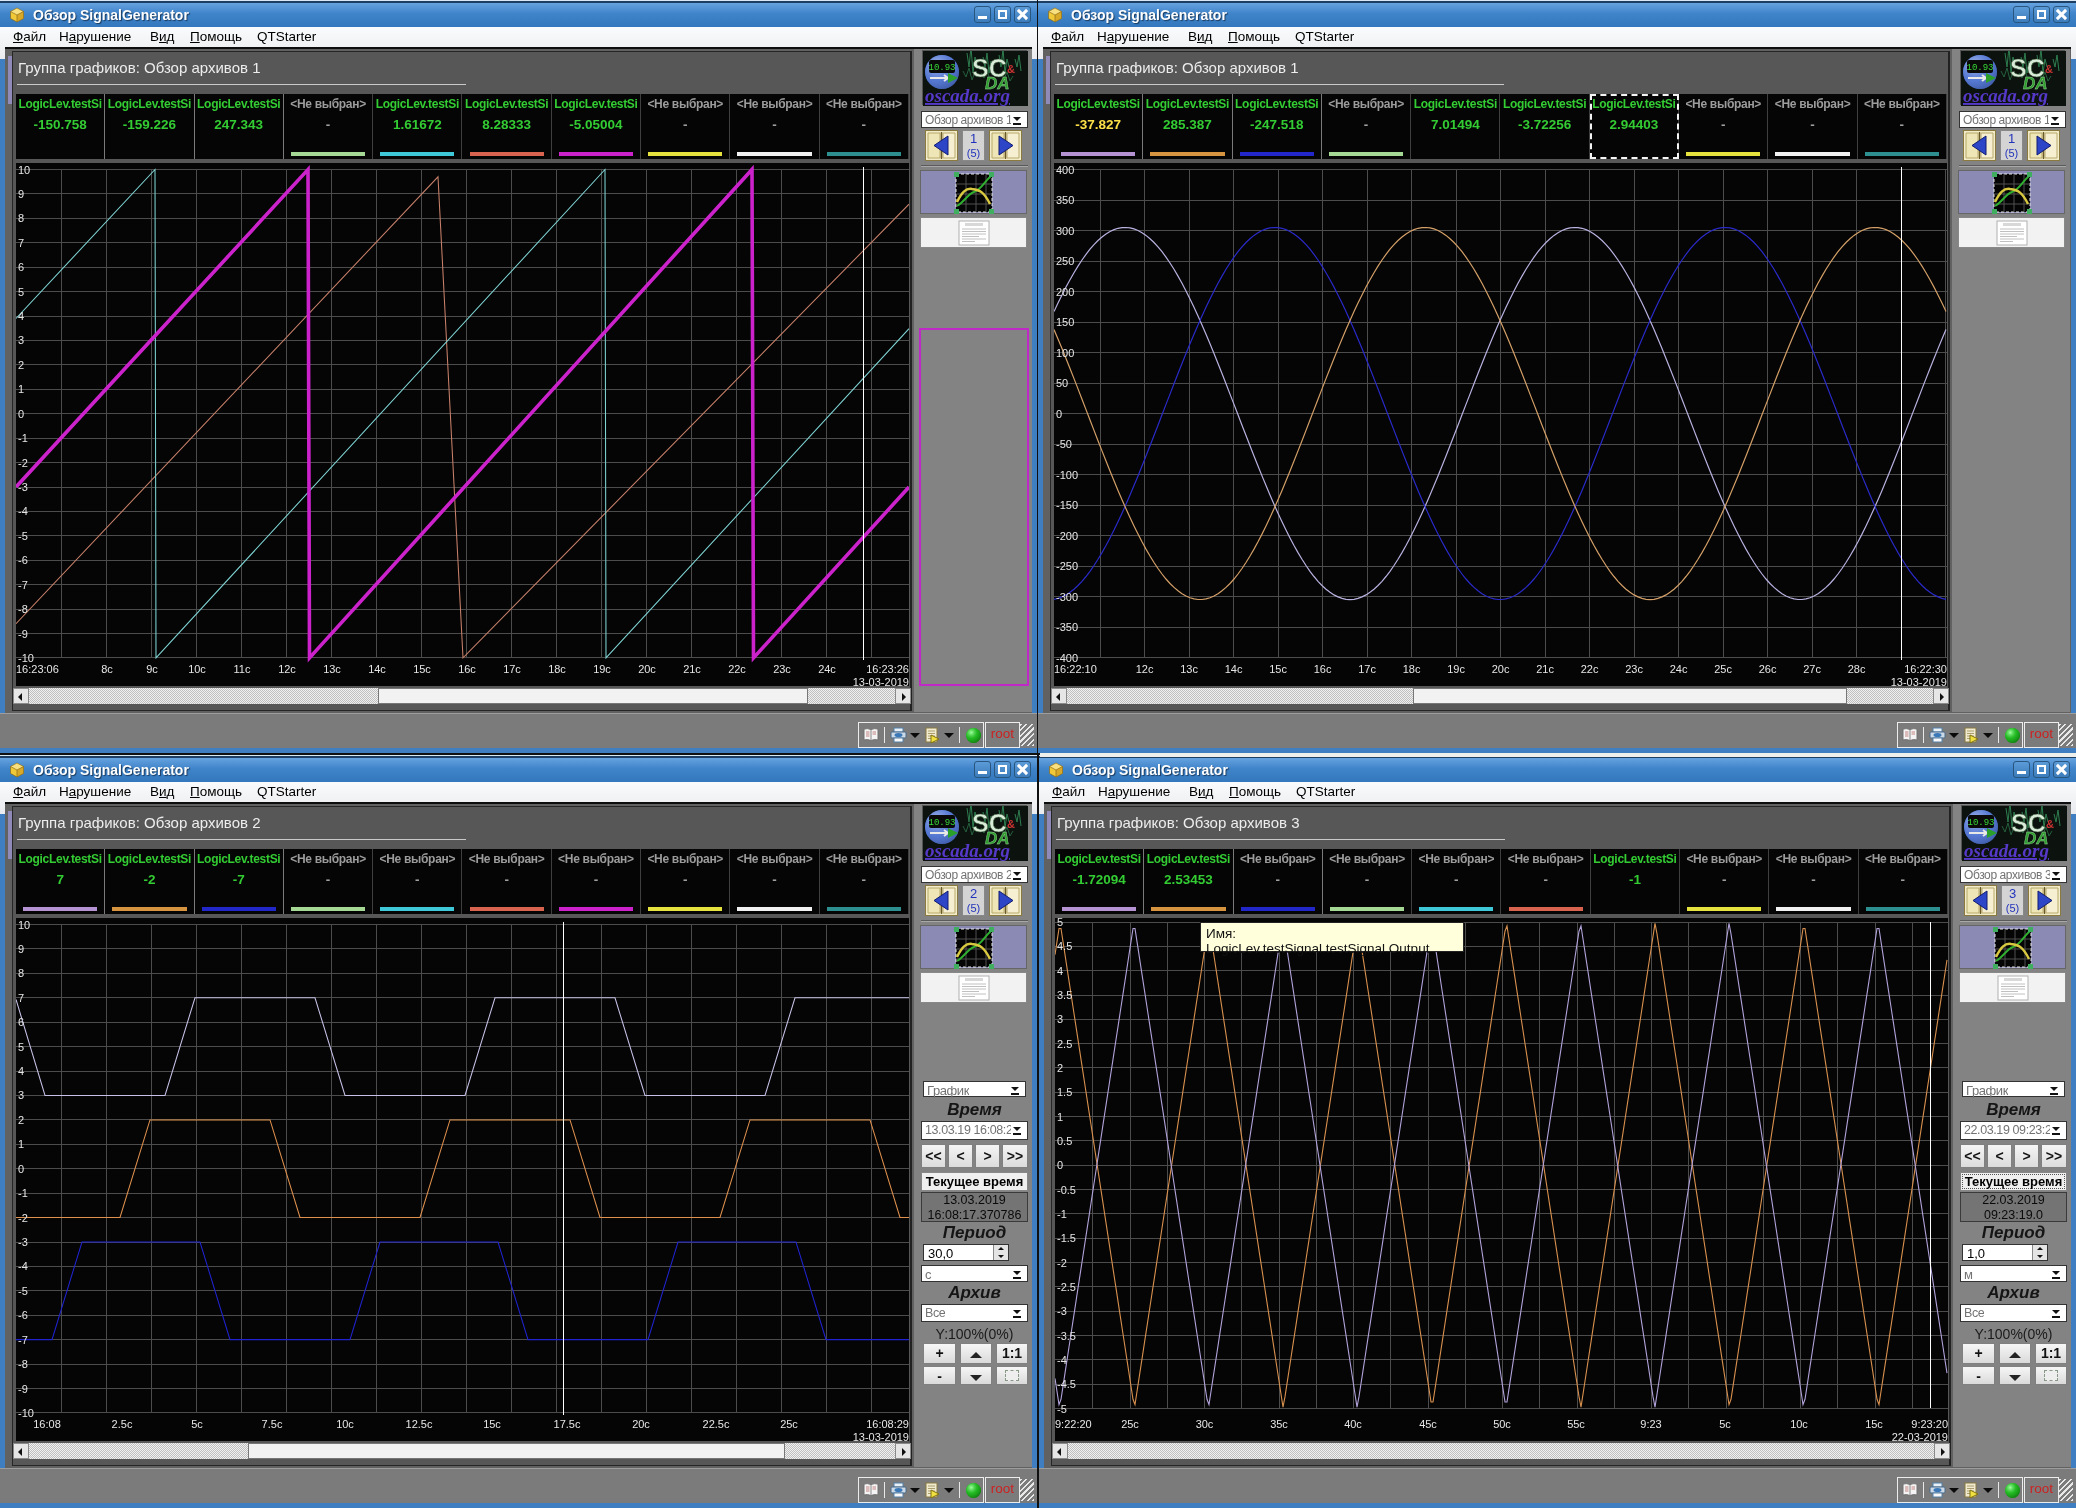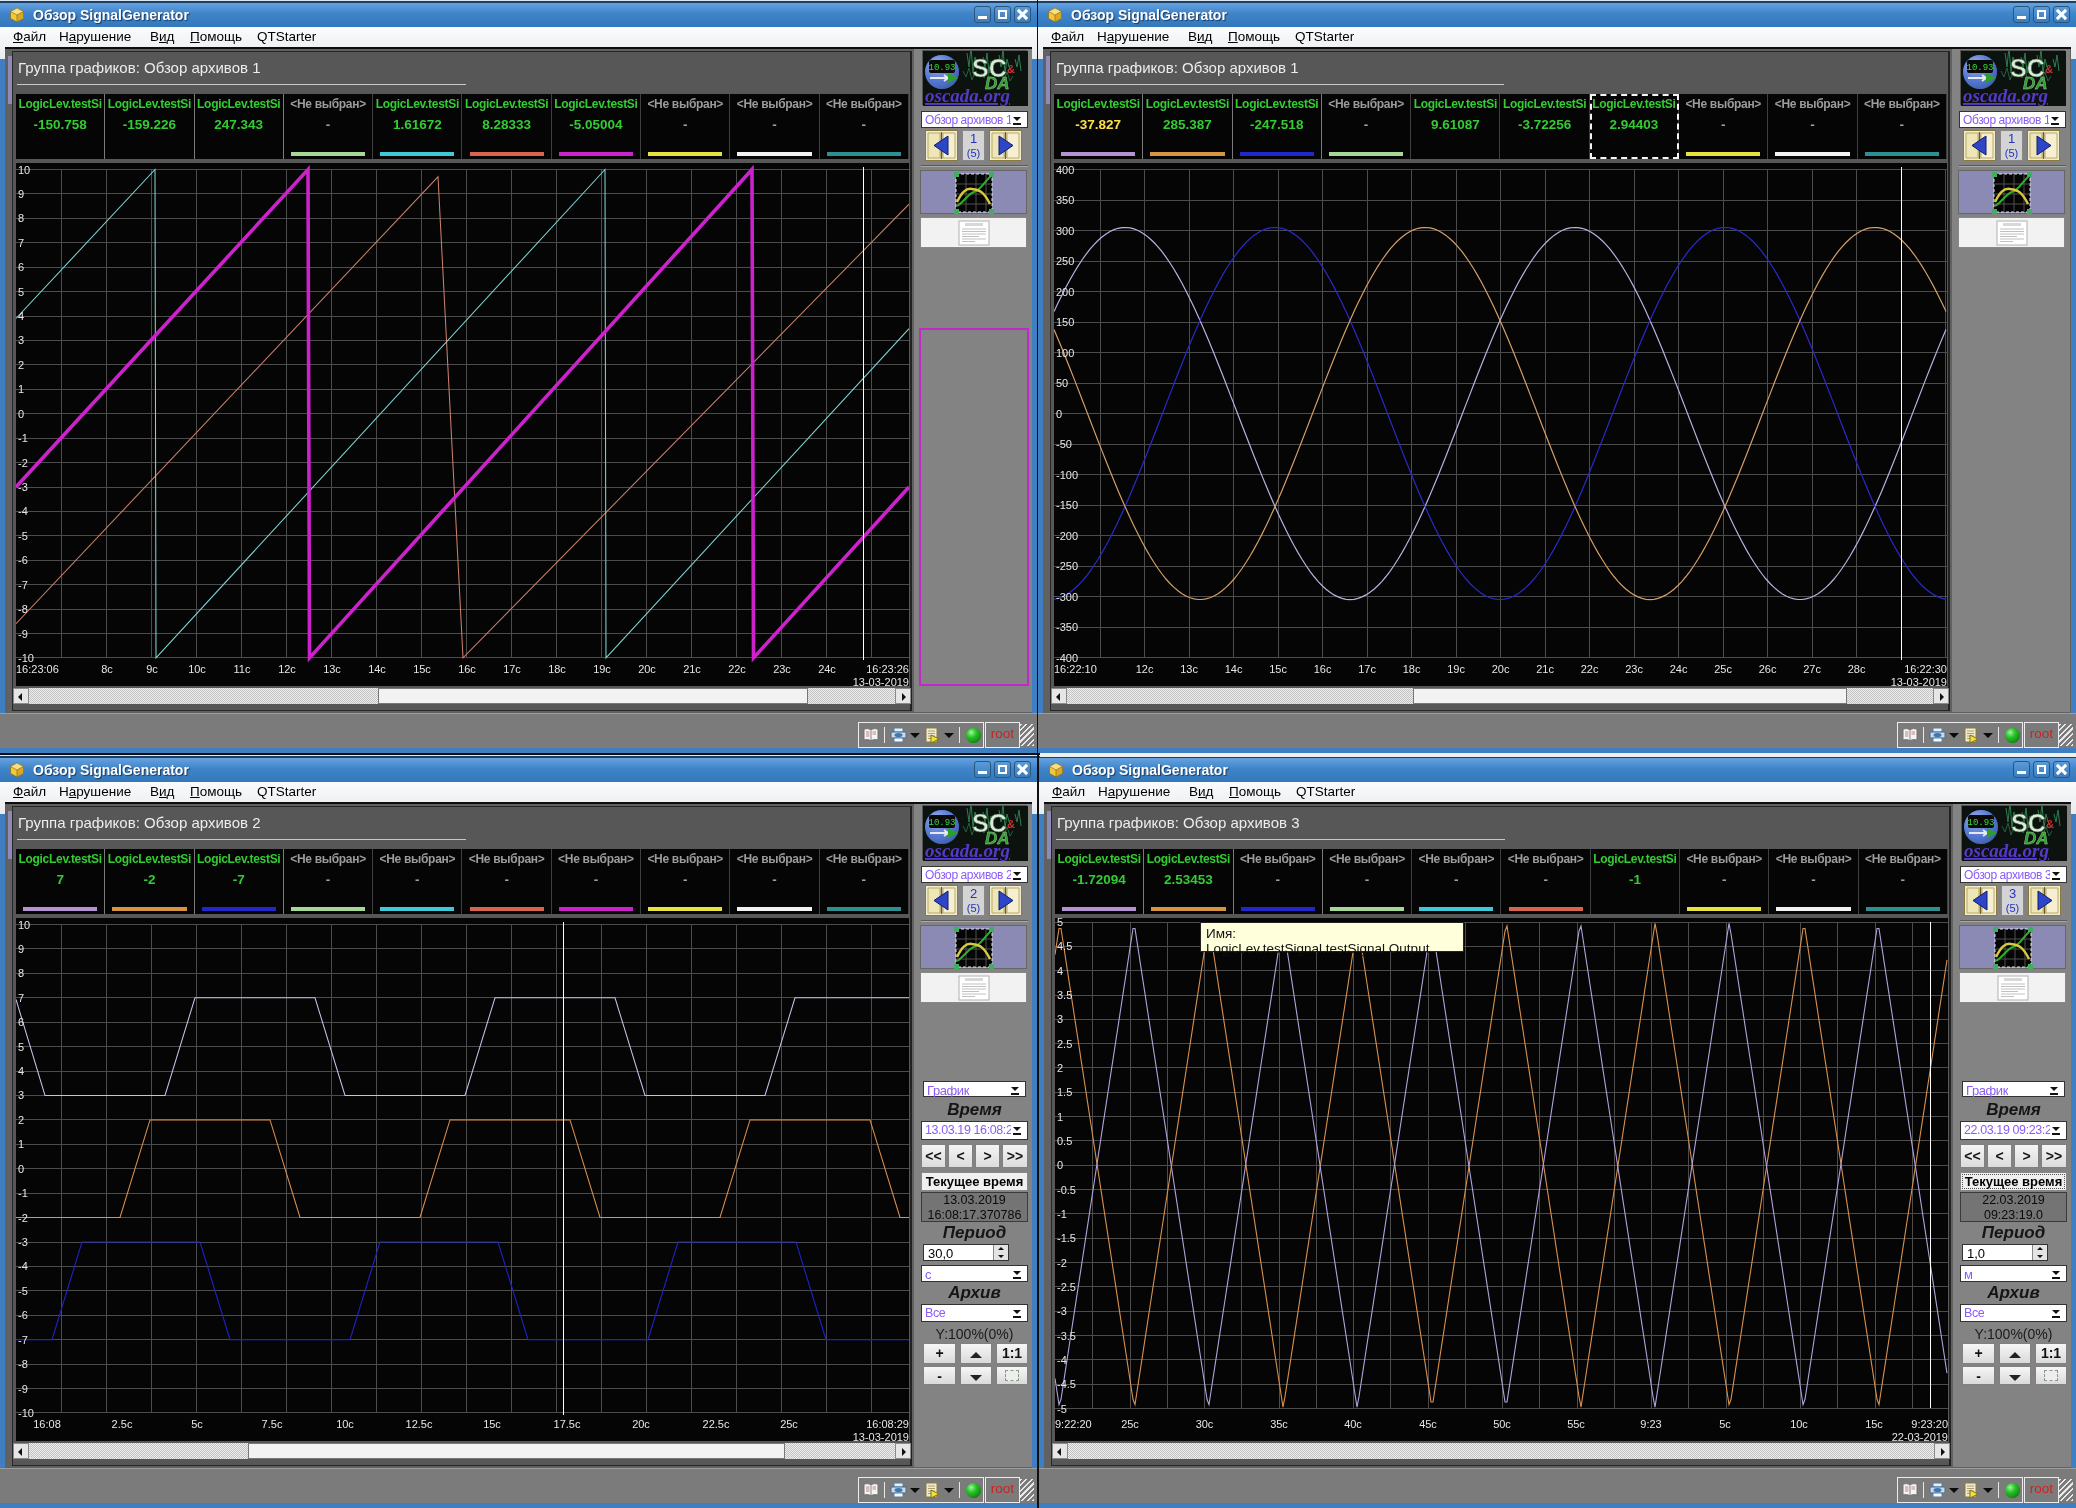--- a/index.html
+++ b/index.html
@@ -34,21 +34,21 @@
 .sbar { position:absolute; left:13px; top:688px; width:898px; height:16px; background:#999; }
 .sbtn { position:absolute; top:0; width:16px; height:16px; background:#e6e6e6; border:1px solid #8a8a8a; }
 .tl { position:absolute; left:4px; top:4px; border:4px solid transparent; border-right-color:#111; border-left-width:0; }
 .tr { position:absolute; left:6px; top:4px; border:4px solid transparent; border-left-color:#111; border-right-width:0; }
 .strack { position:absolute; left:16px; right:16px; top:0; height:16px;
   background:repeating-conic-gradient(#bfbfbf 0% 25%, #f0f0f0 0% 50%) 0 0/2px 2px; }
 .sthumb { position:absolute; top:0; height:16px; background:#f2f2f2; border:1px solid #777; }
 .side { position:absolute; left:914px; top:49px; width:118px; height:663px; background:#838383; }
 .logo { position:absolute; left:922px; top:50px; width:105px; height:55px; border:1px solid #555; }
 .combo { position:absolute; background:#fff; border:1px solid #333; }
-.ctext { position:absolute; left:3px; top:1px; color:#8b5cf6; white-space:nowrap; overflow:hidden; letter-spacing:-0.4px; }
+.ctext { position:absolute; left:3px; top:1px; color:#737373; white-space:nowrap; overflow:hidden; letter-spacing:-0.4px; }
 .carr { position:absolute; right:1px; top:1px; bottom:1px; width:15px; background:#fff; }
 .carr i { position:absolute; left:2px; top:4px; border:4.5px solid transparent; border-top-color:#111; border-bottom-width:0; }
 .carr i:after { content:""; position:absolute; left:-4px; top:2px; width:8px; height:2px; background:#111; }
 .navl { position:absolute; left:925px; top:130px; }
 .navr { position:absolute; left:989px; top:130px; }
 .navc { position:absolute; left:962px; top:130px; width:23px; height:31px; background:#d4d4d4; border:1px solid #888; color:#2233bb; text-align:center; font-size:13px; line-height:14px; padding-top:1px;}
 .navc .n5 { font-size:11px; }
 .sep { position:absolute; left:921px; top:165px; width:107px; height:2px; background:#5a5a5a; border-bottom:1px solid #a8a8a8; }
 .th1 { position:absolute; left:920px; top:170px; width:107px; height:44px; background:#8a8ab4; border:1px solid #666; text-align:center; padding-top:1px;}
 .th2 { position:absolute; left:920px; top:217px; width:107px; height:31px; background:#f2f2f2; border:1px solid #888; text-align:center; padding-top:2px; }
@@ -366,21 +366,21 @@
         <div class="lval" style="color:#33cc33">-247.518</div>
         <div class="lbar" style="background:#2127c9"></div>
       </div>
       <div class="lcell" style="left:267.9px;width:89.3px;border-right-color:#3f3f3f">
         <div class="lhdr" style="color:#9c9c9c">&lt;Не выбран&gt;</div>
         <div class="lval" style="color:#a0a0a0">-</div>
         <div class="lbar" style="background:#a5d795"></div>
       </div>
       <div class="lcell" style="left:357.2px;width:89.3px;border-right-color:#3f3f3f">
         <div class="lhdr" style="color:#33cc33">LogicLev.testSi</div>
-        <div class="lval" style="color:#33cc33">9.61087</div>
+        <div class="lval" style="color:#33cc33">7.01494</div>
       </div>
       <div class="lcell" style="left:446.5px;width:89.3px;border-right-color:#3f3f3f">
         <div class="lhdr" style="color:#33cc33">LogicLev.testSi</div>
         <div class="lval" style="color:#33cc33">-3.72256</div>
       </div>
       <div class="lcell" style="left:535.8px;width:89.3px;border-right-color:#3f3f3f">
         <div class="lhdr" style="color:#33cc33">LogicLev.testSi</div>
         <div class="lval" style="color:#33cc33">2.94403</div>
         <div class="lsel"></div>
       </div>

